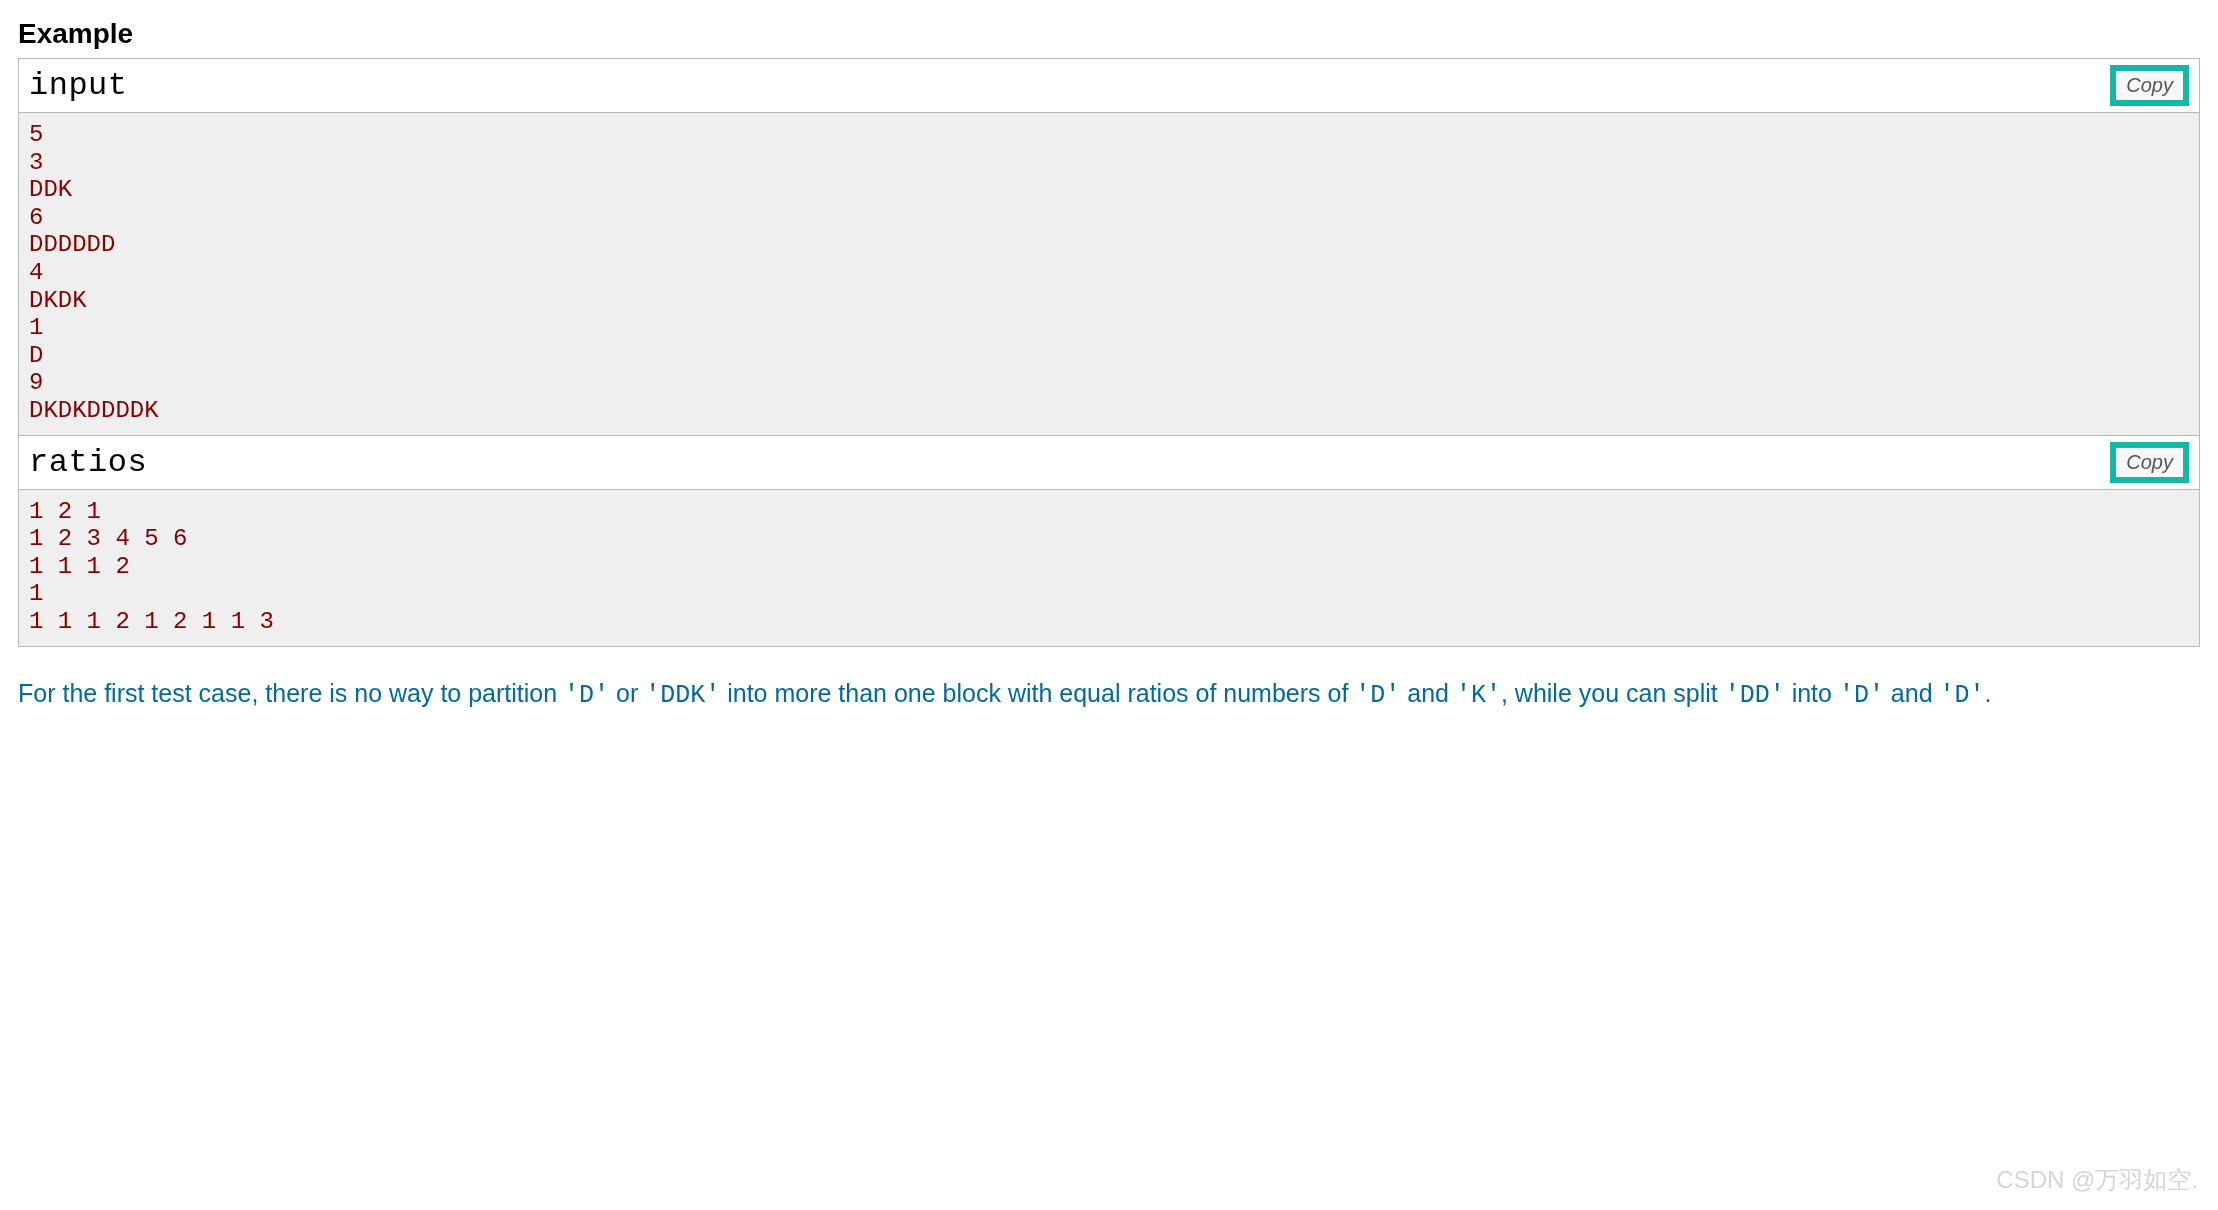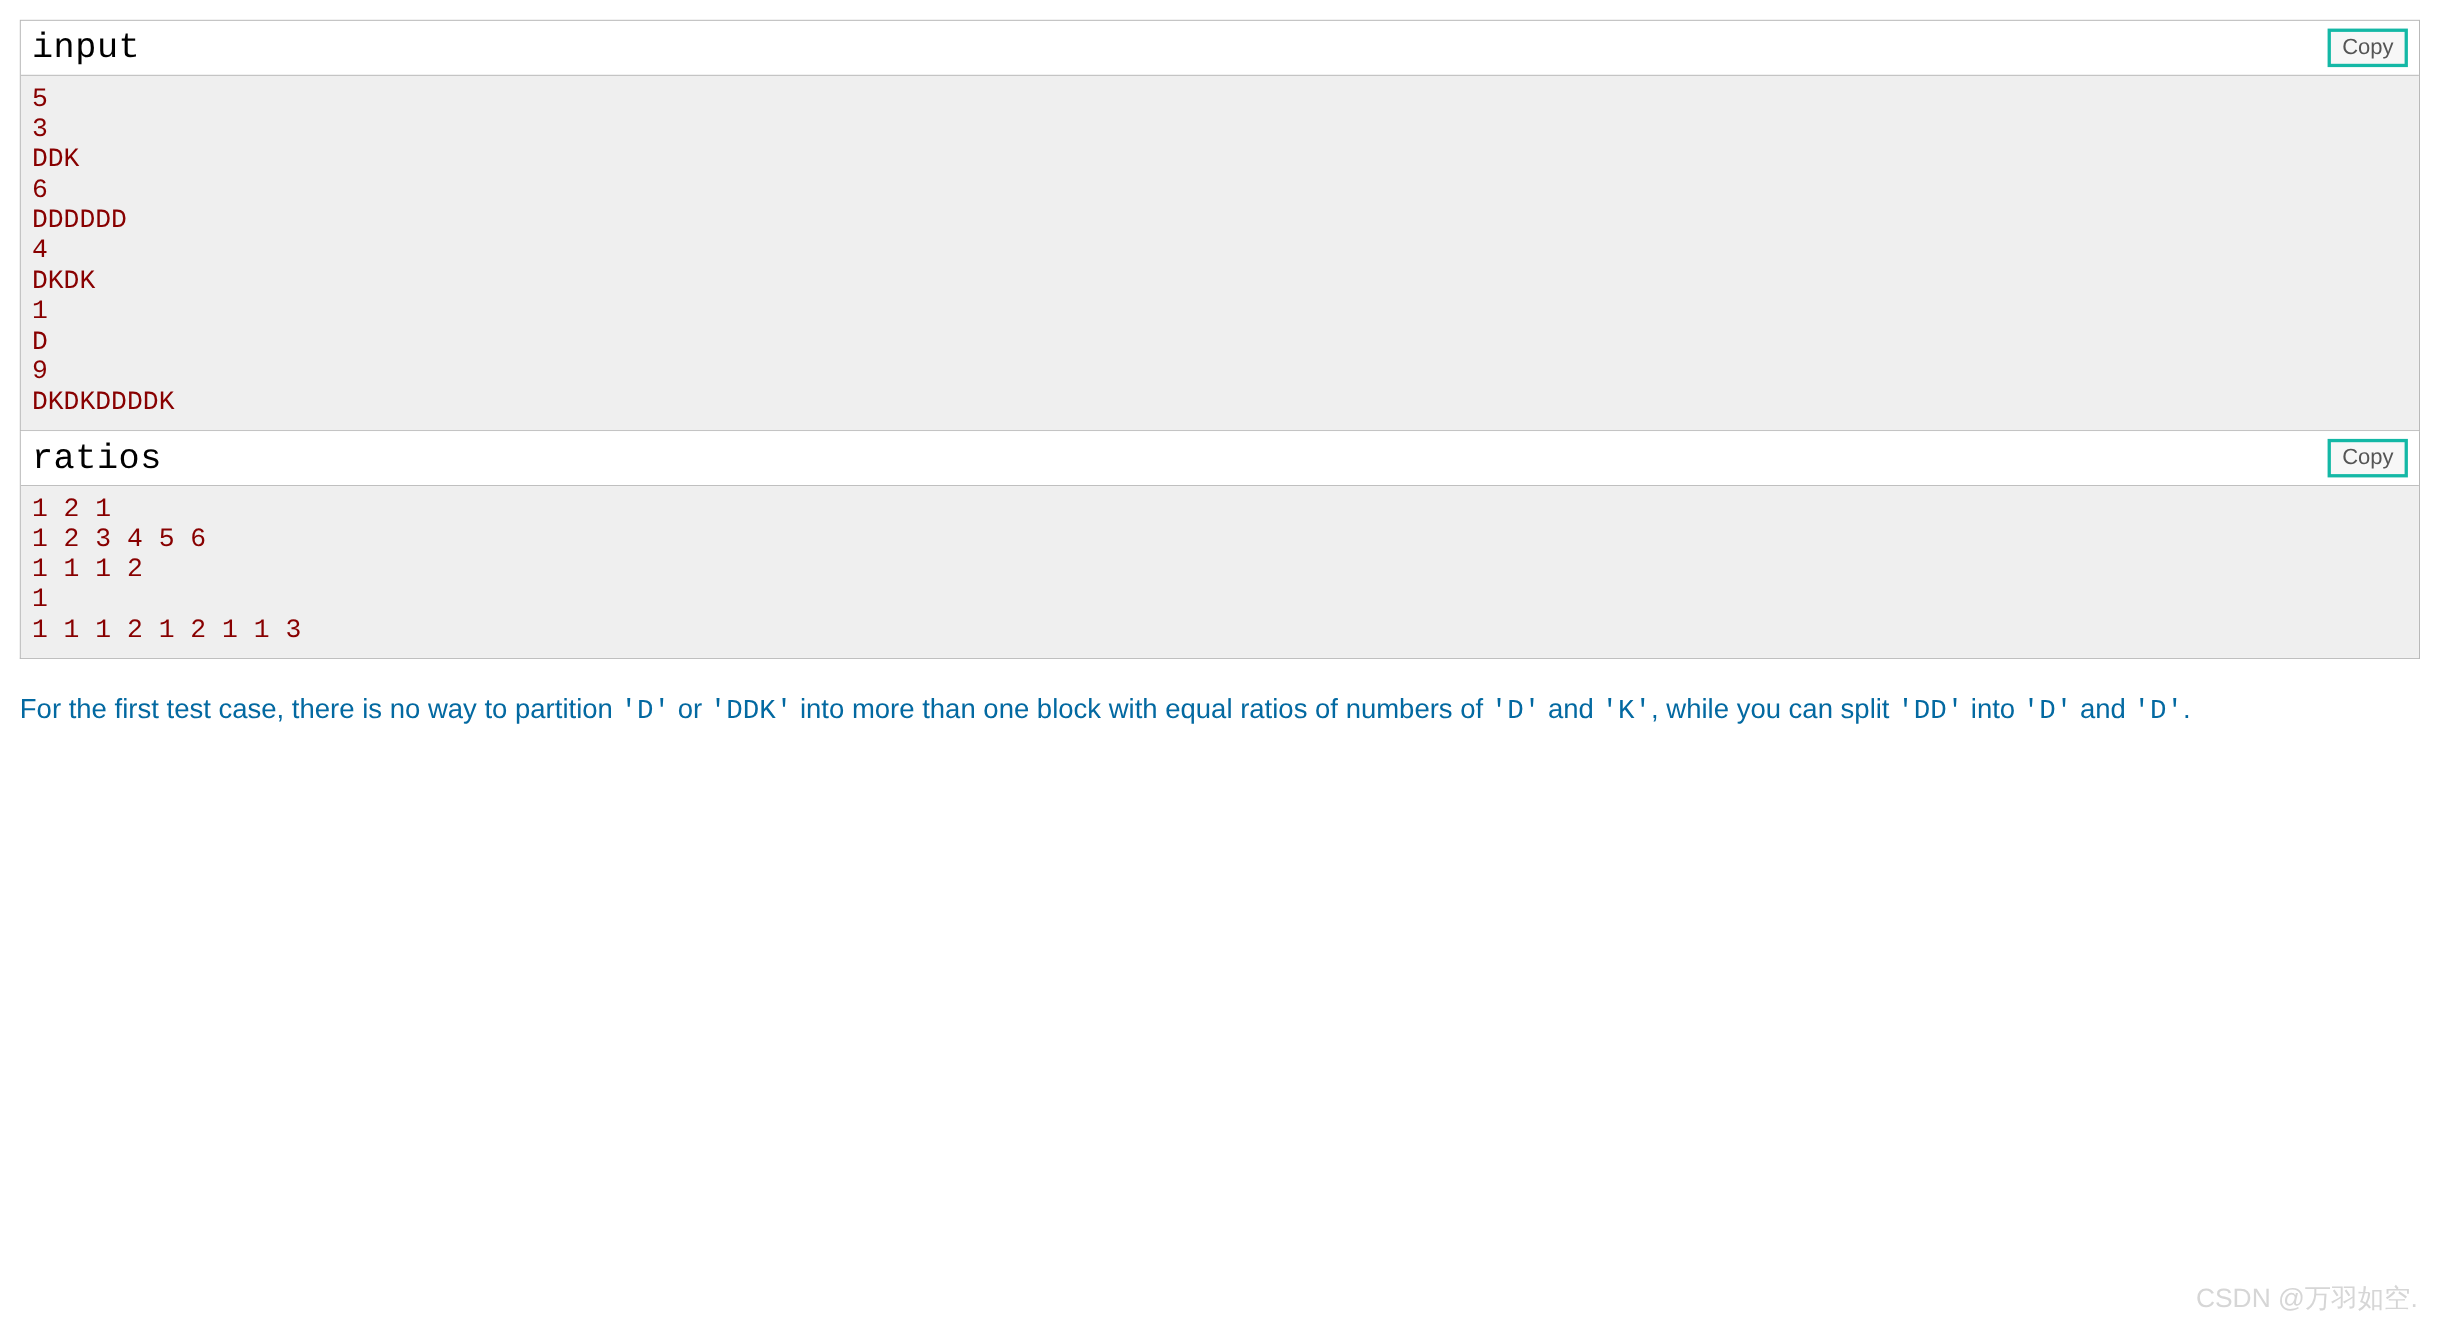--- a/index.html
+++ b/index.html
@@ -28,27 +28,28 @@
     padding: 6px 10px;
     background: #ffffff;
     border-bottom: 1px solid #b9b9b9;
   }
   .io-title {
     font-family: Consolas, "Courier New", monospace;
     font-size: 32px;
     letter-spacing: 0.5px;
   }
   .copy-btn {
-    border: 3px solid #14b8a6;
+    border: 6px solid #14b8a6;
     background: #f7f7f7;
     padding: 3px 10px;
     font-size: 20px;
     color: #555;
     font-family: Arial, Helvetica, sans-serif;
     cursor: pointer;
+    font-style: italic;
   }
   .io-content {
     background: #efefef;
     padding: 8px 10px 10px 10px;
     font-family: Consolas, "Courier New", monospace;
     font-size: 24px;
     line-height: 1.15;
     color: #880000;
     white-space: pre;
   }
@@ -74,20 +75,21 @@
     bottom: 14px;
     color: #d6d6d6;
     font-size: 24px;
     font-family: Arial, sans-serif;
   }
 </style>
 </head>
 <body>
 
 <div>
+  <div class="heading">Example</div>
 
   <div class="io-box">
     <div class="io-header">
       <span class="io-title">input</span>
       <button class="copy-btn">Copy</button>
     </div>
     <div class="io-content">5
 3
 DDK
 6

